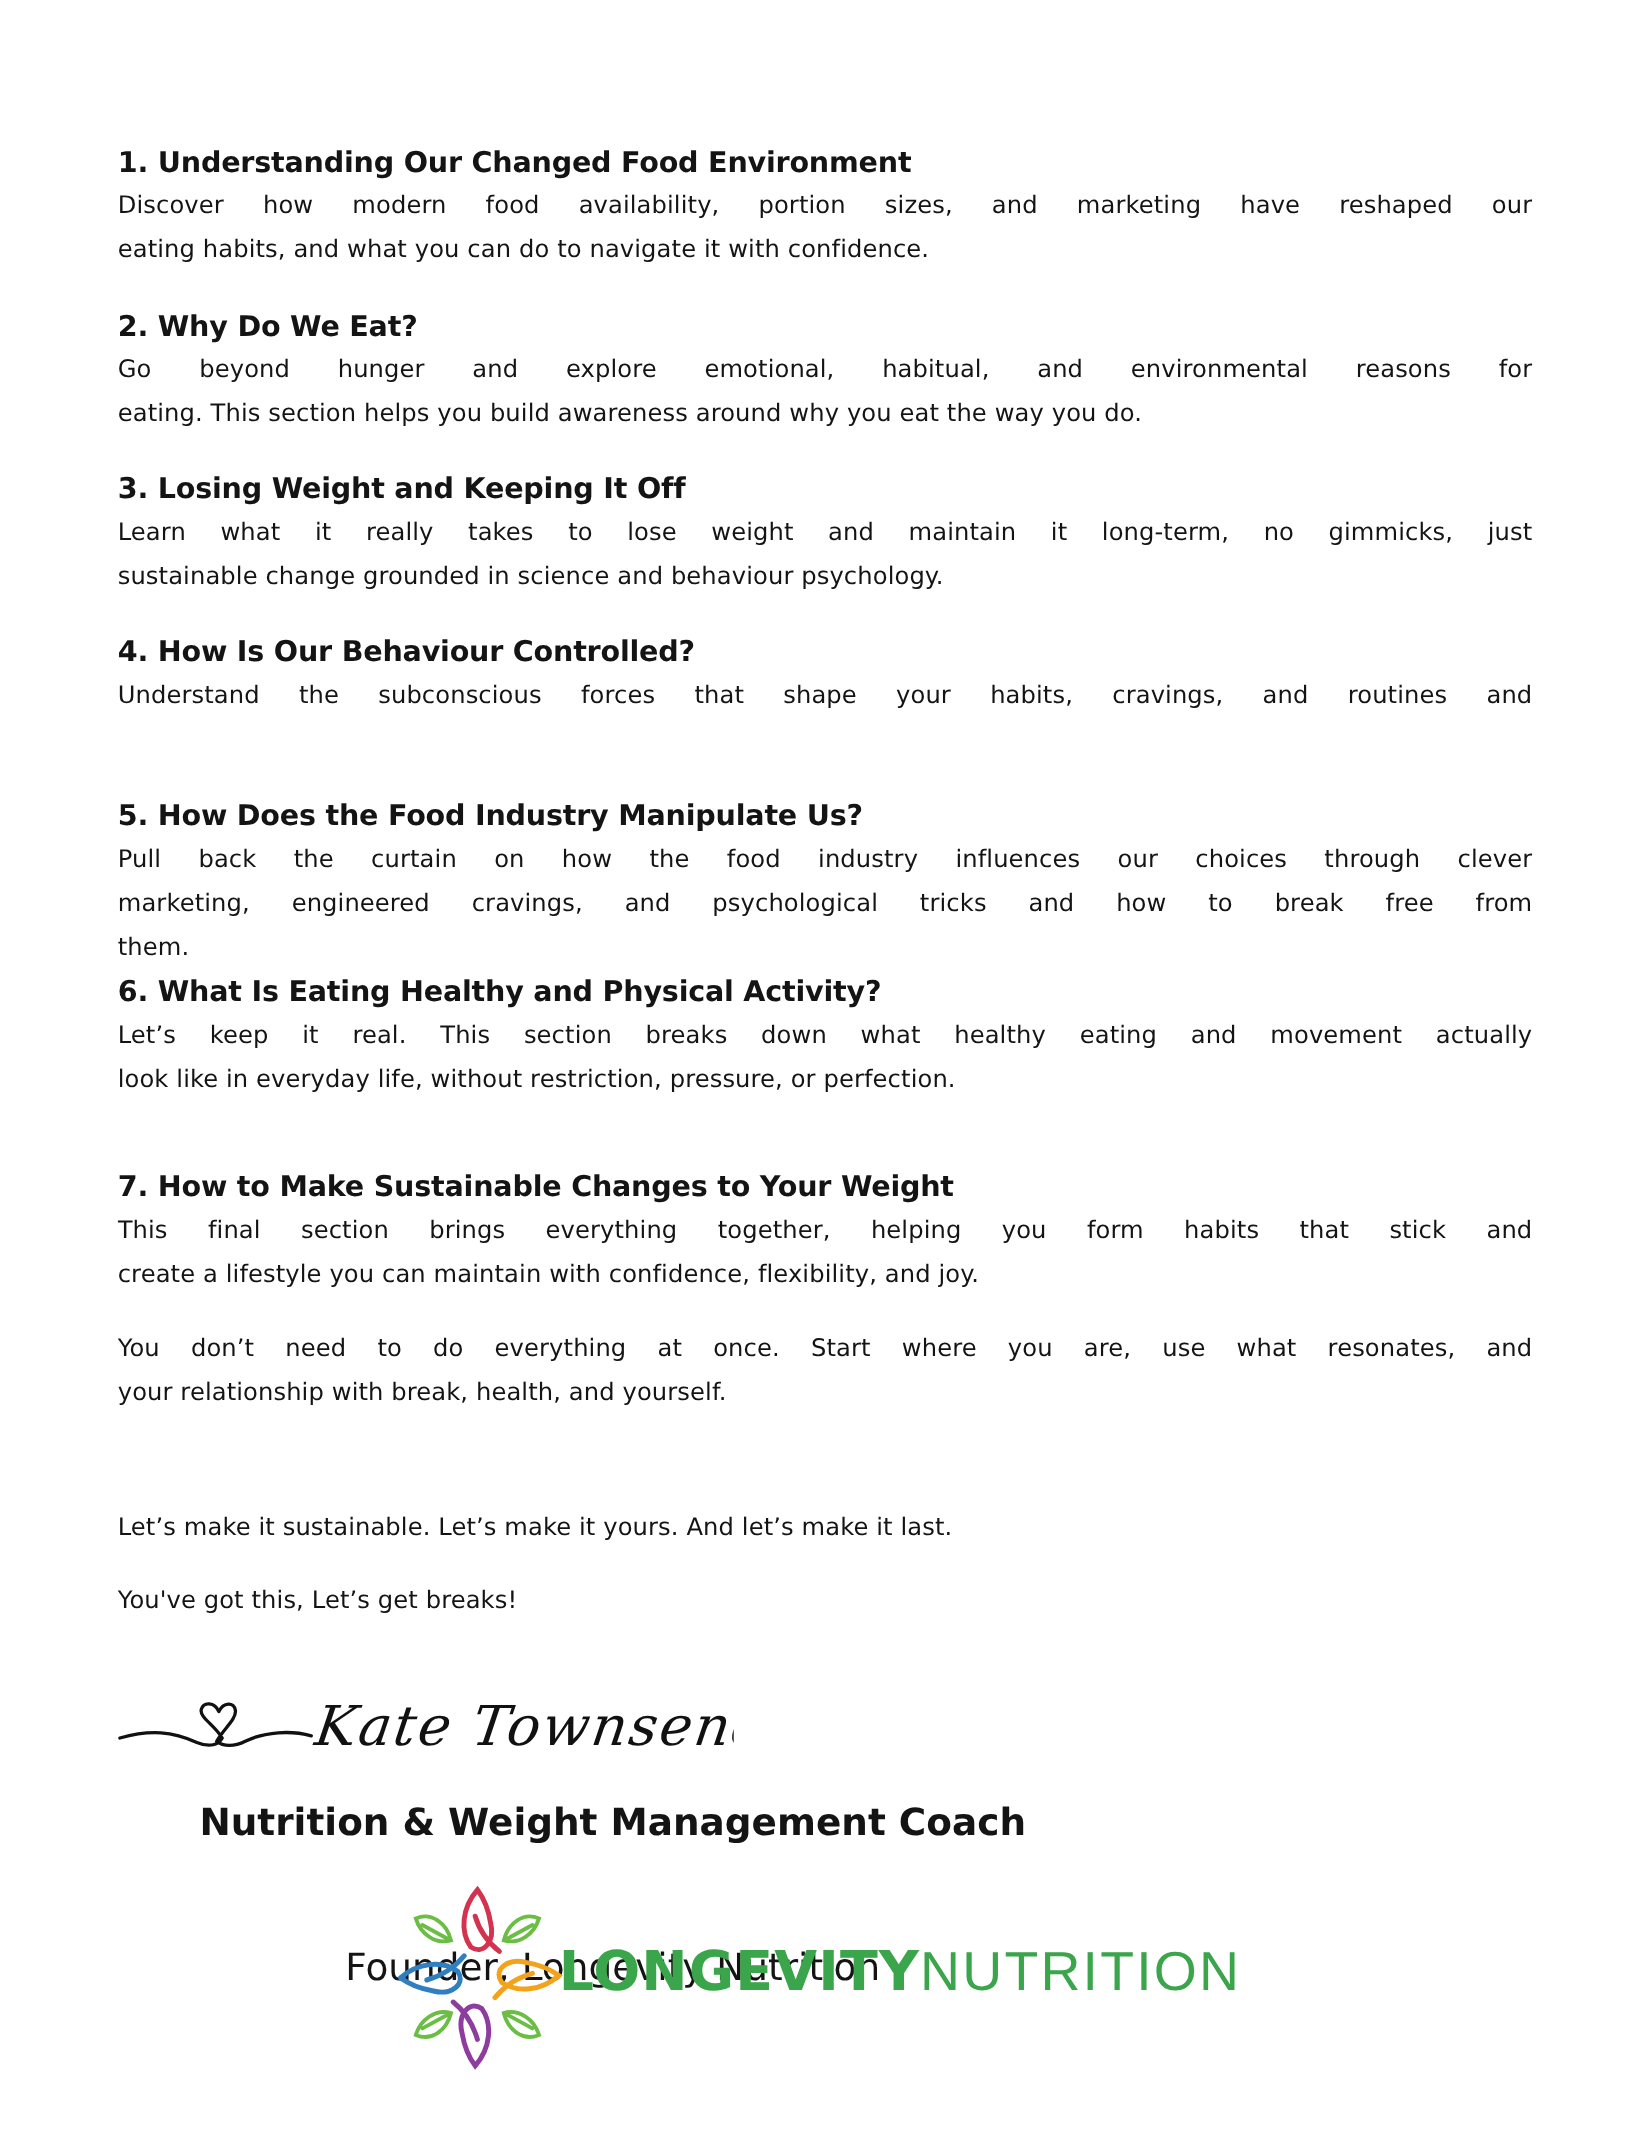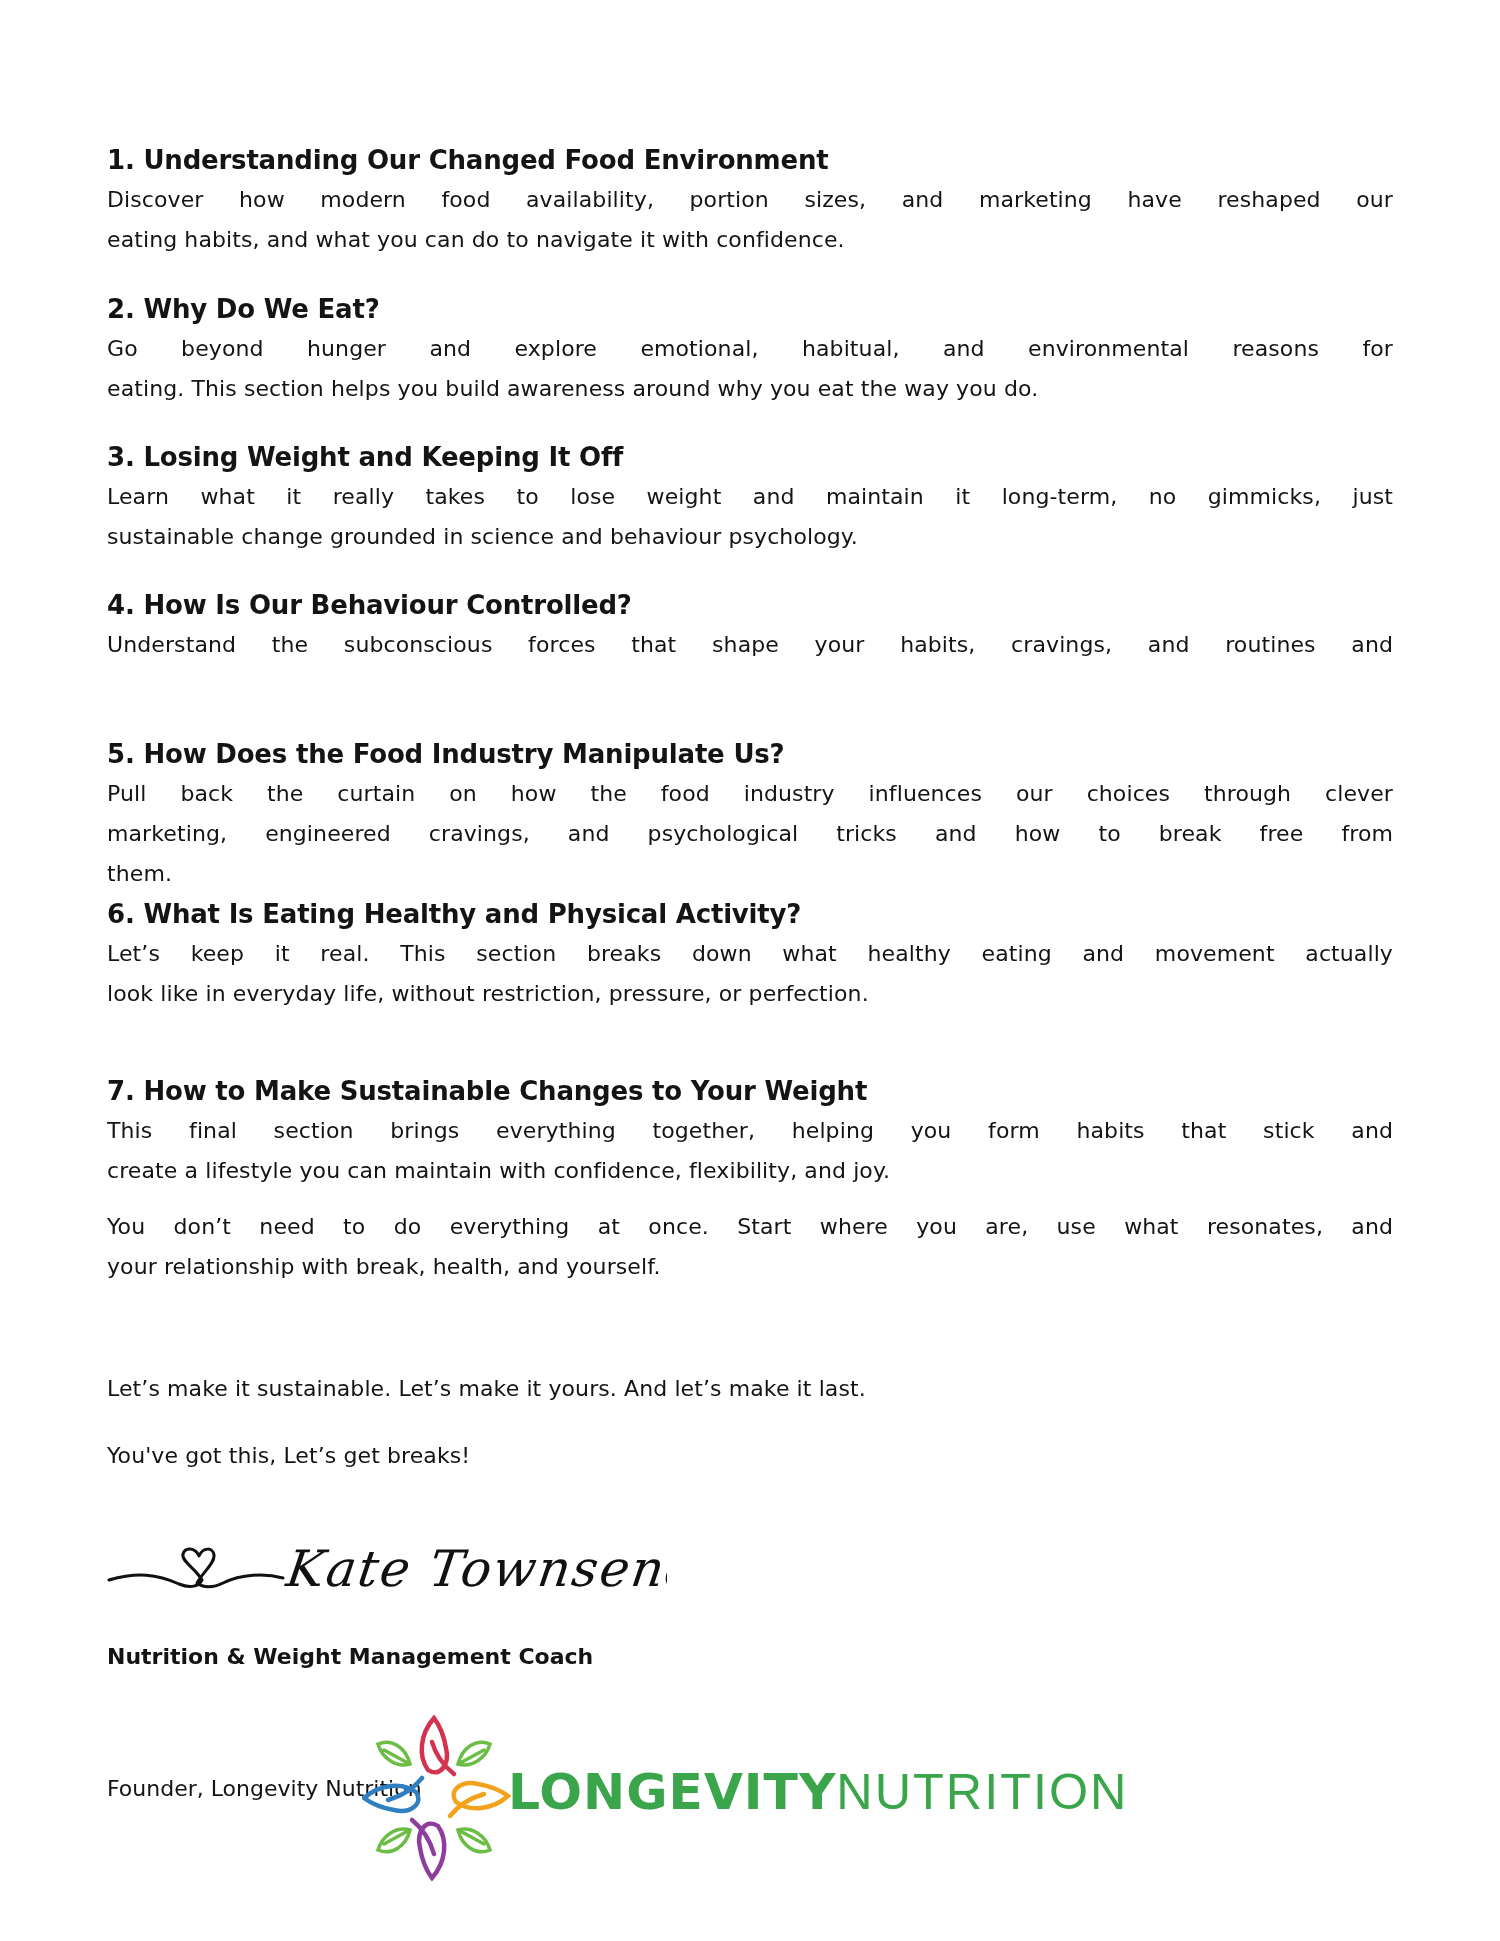--- a/index.html
+++ b/index.html
@@ -3,24 +3,24 @@
 <meta charset="utf-8">
 <style>
   html, body { margin: 0; padding: 0; background: #ffffff; }
   body { width: 1500px; height: 1941px; position: relative; overflow: hidden;
          font-family: "DejaVu Sans", sans-serif; color: #141414; }
   .col { position: absolute; left: 107px; width: 1286px; top: 0; }
   .line { display: block; height: 40px; line-height: 40px; font-size: 22px;
           white-space: nowrap; letter-spacing: 0.1px; }
   .line.j { text-align: justify; text-align-last: justify; white-space: normal; overflow: hidden; }
   .heading { font-weight: bold; font-size: 26px; letter-spacing: -0.2px; }
-  .sec { position: absolute; left: 0; width: 1286px; margin-top: 12px; }
+  .sec { position: absolute; left: 0; width: 1286px; }
   .para { position: absolute; left: 0; width: 1286px; }
   .sig { position: absolute; left: 107px; top: 1528px; width: 560px; height: 90px; }
-  .role { position: absolute; left: 107px; width: 900px; height: 40px; line-height: 40px; font-size: 22px; }
+  .role { position: absolute; left: 107px; width: 900px; height: 40px; line-height: 40px; font-size: 34px; text-align: center; }
   .role.b { font-weight: bold; }
   .logo { position: absolute; left: 362px; top: 1712px; width: 800px; height: 170px; }
   .wordmark { position: absolute; left: 146px; top: 50px; height: 60px; line-height: 60px;
               white-space: nowrap; color: #3aa54a; font-family: "DejaVu Sans", sans-serif; }
   .wm-bold { font-weight: bold; font-size: 50px; letter-spacing: 1px; }
   .wm-light { font-weight: normal; font-size: 50px; letter-spacing: 2px; color: #45a955;
               -webkit-text-stroke: 0; font-family: "Liberation Sans", sans-serif; }
 </style>
 </head>
 <body>

